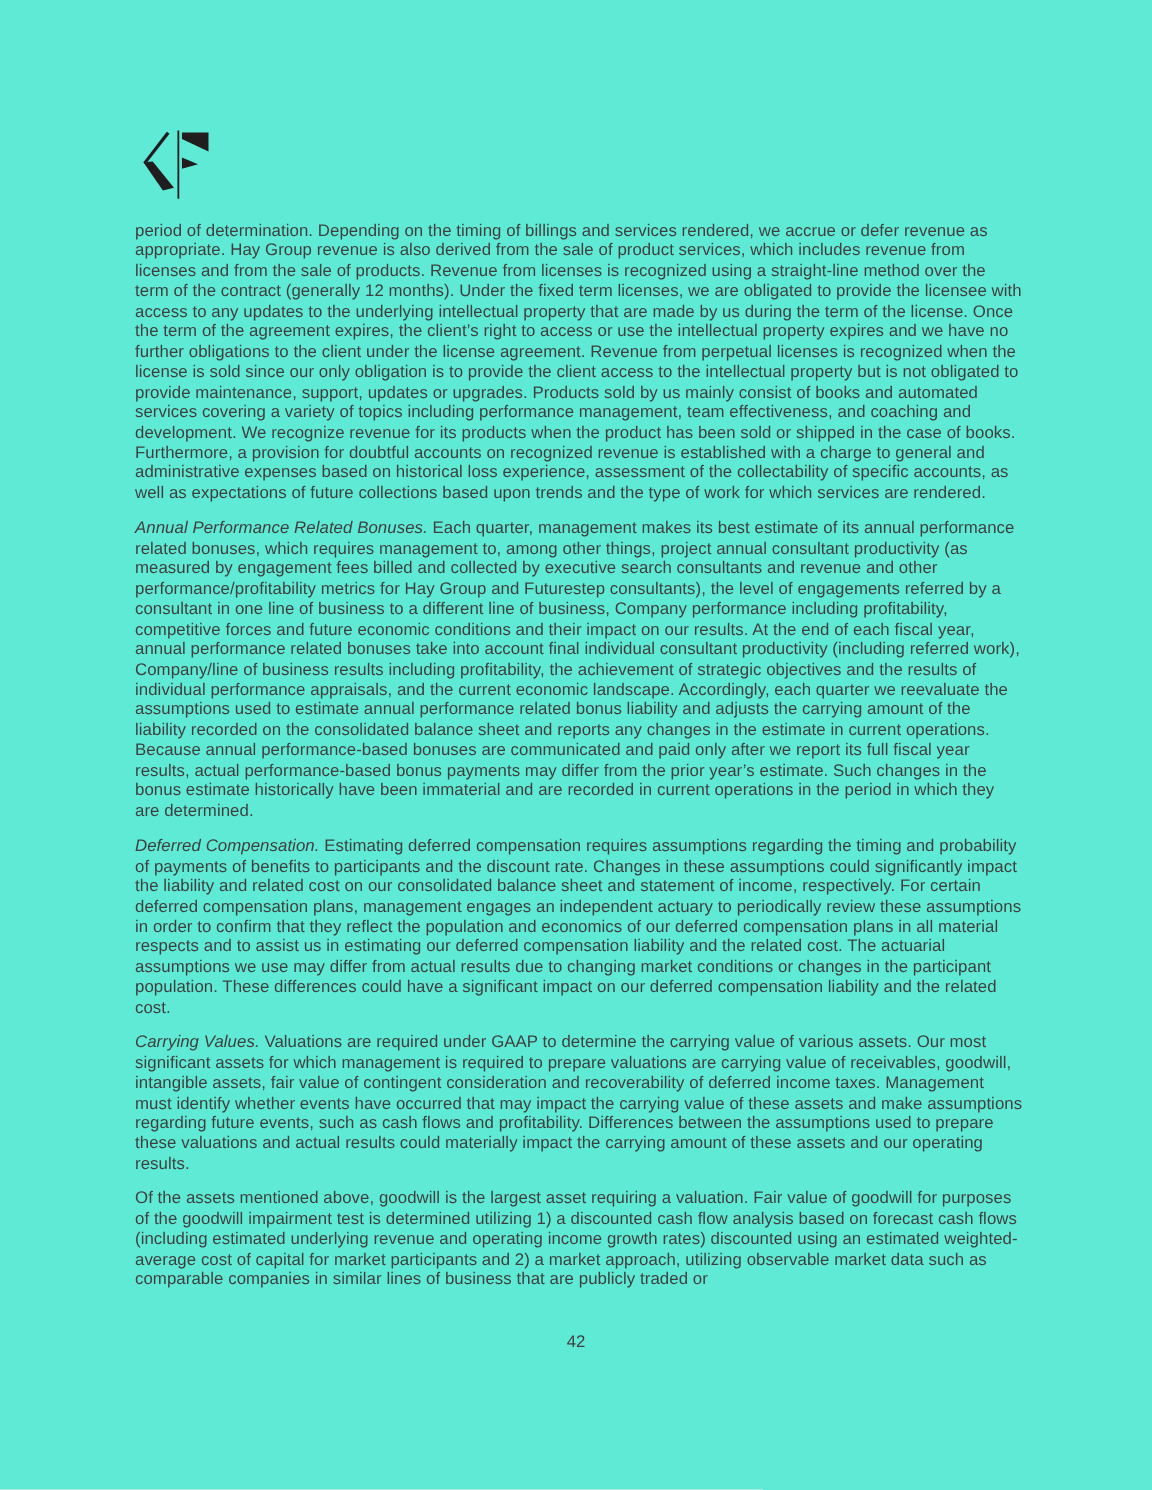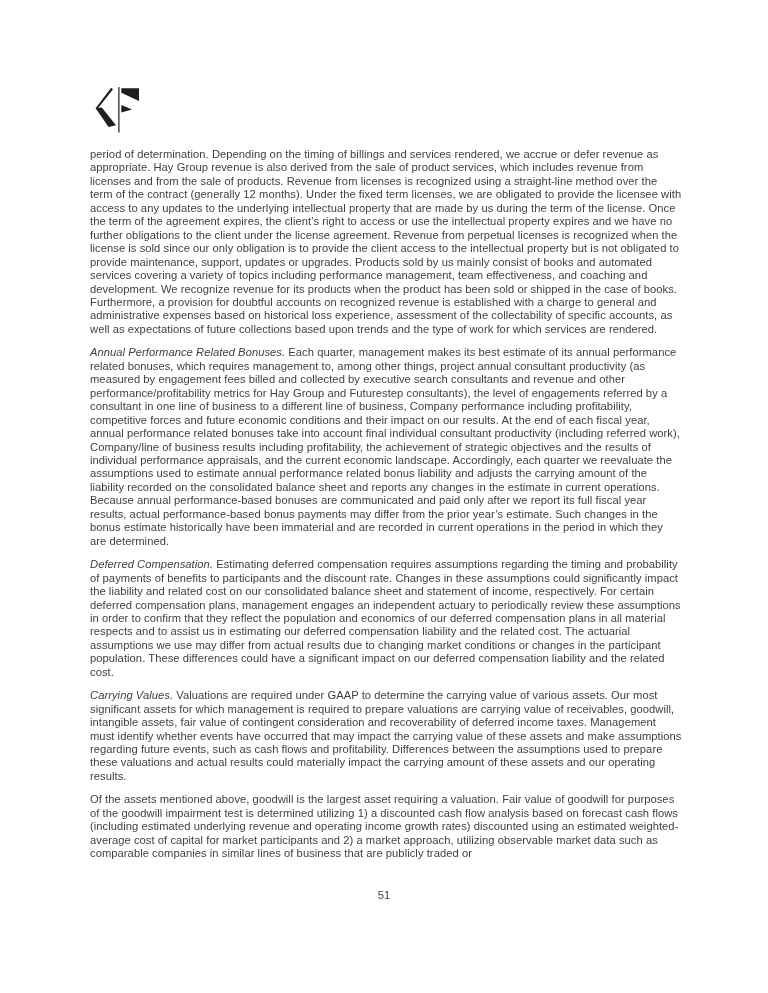--- a/index.html
+++ b/index.html
@@ -1,21 +1,21 @@
 <!DOCTYPE html>
 <html><head>
 <meta charset="utf-8">
 <style>
   html, body { margin: 0; padding: 0; background: #e8e8e8; }
   .page {
     position: relative;
     width: 768px;
     height: 993px;
     margin: 0 auto;
-    background: #ffffff;
+    background: #5eead4;
     font-family: "Liberation Sans", sans-serif;
     overflow: hidden;
   }
   .logo {
     position: absolute;
     left: 92px;
     top: 86px;
     width: 48px;
     height: 47px;
   }
@@ -69,15 +69,15 @@
 
     <p class="paragraph"><span class="lead">Annual Performance Related Bonuses.</span><span> Each quarter, management makes its best estimate of its annual performance related bonuses, which requires management to, among other things, project annual consultant productivity (as measured by engagement fees billed and collected by executive search consultants and revenue and other performance/profitability metrics for Hay Group and Futurestep consultants), the level of engagements referred by a consultant in one line of business to a different line of business, Company performance including profitability, competitive forces and future economic conditions and their impact on our results. At the end of each fiscal year, annual performance related bonuses take into account final individual consultant productivity (including referred work), Company/line of business results including profitability, the achievement of strategic objectives and the results of individual performance appraisals, and the current economic landscape. Accordingly, each quarter we reevaluate the assumptions used to estimate annual performance related bonus liability and adjusts the carrying amount of the liability recorded on the consolidated balance sheet and reports any changes in the estimate in current operations. Because annual performance-based bonuses are communicated and paid only after we report its full fiscal year results, actual performance-based bonus payments may differ from the prior year’s estimate. Such changes in the bonus estimate historically have been immaterial and are recorded in current operations in the period in which they are determined.</span></p>
 
     <p class="paragraph"><span class="lead">Deferred Compensation.</span><span> Estimating deferred compensation requires assumptions regarding the timing and probability of payments of benefits to participants and the discount rate. Changes in these assumptions could significantly impact the liability and related cost on our consolidated balance sheet and statement of income, respectively. For certain deferred compensation plans, management engages an independent actuary to periodically review these assumptions in order to confirm that they reflect the population and economics of our deferred compensation plans in all material respects and to assist us in estimating our deferred compensation liability and the related cost. The actuarial assumptions we use may differ from actual results due to changing market conditions or changes in the participant population. These differences could have a significant impact on our deferred compensation liability and the related cost.</span></p>
 
     <p class="paragraph"><span class="lead">Carrying Values.</span><span> Valuations are required under GAAP to determine the carrying value of various assets. Our most significant assets for which management is required to prepare valuations are carrying value of receivables, goodwill, intangible assets, fair value of contingent consideration and recoverability of deferred income taxes. Management must identify whether events have occurred that may impact the carrying value of these assets and make assumptions regarding future events, such as cash flows and profitability. Differences between the assumptions used to prepare these valuations and actual results could materially impact the carrying amount of these assets and our operating results.</span></p>
 
     <p class="paragraph"><span class="lead"></span><span>Of the assets mentioned above, goodwill is the largest asset requiring a valuation. Fair value of goodwill for purposes of the goodwill impairment test is determined utilizing 1) a discounted cash flow analysis based on forecast cash flows (including estimated underlying revenue and operating income growth rates) discounted using an estimated weighted-average cost of capital for market participants and 2) a market approach, utilizing observable market data such as comparable companies in similar lines of business that are publicly traded or</span></p>
   </div>
 
-  <div class="footer">51</div>
+  <div class="footer">42</div>
 
 </div>
 
 </body></html>

